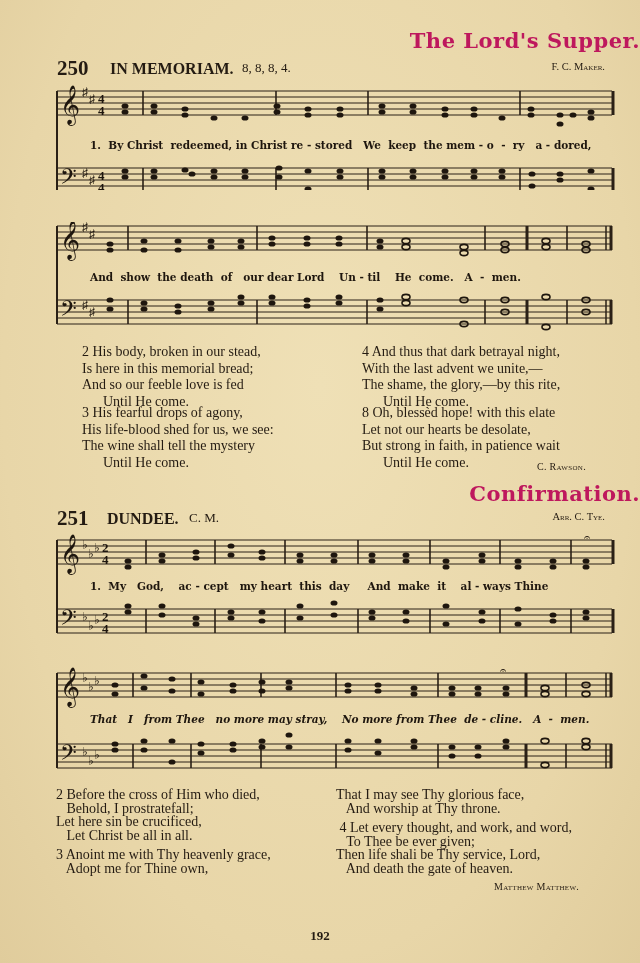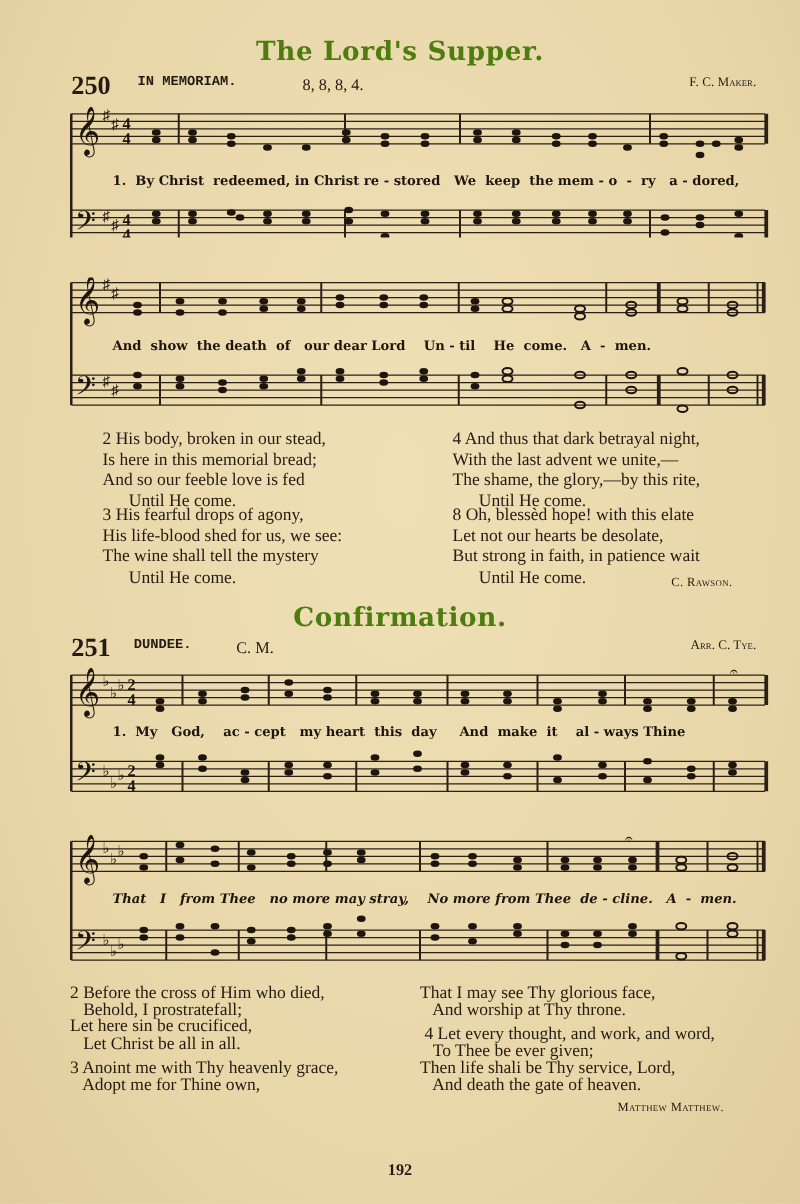--- a/index.html
+++ b/index.html
@@ -6,32 +6,32 @@
   body {
     width:640px; height:963px; overflow:hidden;
     background:#ecdcb0;
     background-image: radial-gradient(ellipse at 50% 40%, #efe0b6 0%, #e8d6a8 70%, #e0cc9c 100%);
     font-family:"Liberation Serif", "DejaVu Serif", serif;
     color:#241b12;
     position:relative;
   }
   .abs { position:absolute; }
   .section-title {
-    left:0; width:640px; text-align:center;
+    left:0; width:640px; text-align:right;
     font-family:"DejaVu Serif", serif; font-weight:bold;
-    font-size:21px; letter-spacing:0.5px; color:#4d7c0f;
+    font-size:21px; letter-spacing:0.5px; color:#be185d;
   }
   .hymn-header { left:57px; width:548px; height:22px; }
   .hymn-num {
     position:absolute; left:0; top:0;
     font-family:"Liberation Serif", serif; font-weight:bold; font-size:21px;
   }
   .tune-name {
     position:absolute; left:53px; top:4px;
-    font-family:Liberation Mono, monospace; font-weight:bold; font-size:11px;
+    font-family:Liberation Serif, serif; font-weight:bold; font-size:16px;
   }
   .meter {
     position:absolute; top:4px;
     font-family:"Liberation Serif", serif; font-size:13px;
   }
   .composer {
     position:absolute; right:0; top:5px;
     font-family:"Liberation Serif", serif; font-size:10.5px; font-variant:small-caps;
   }
   svg.system { position:absolute; left:0; }

